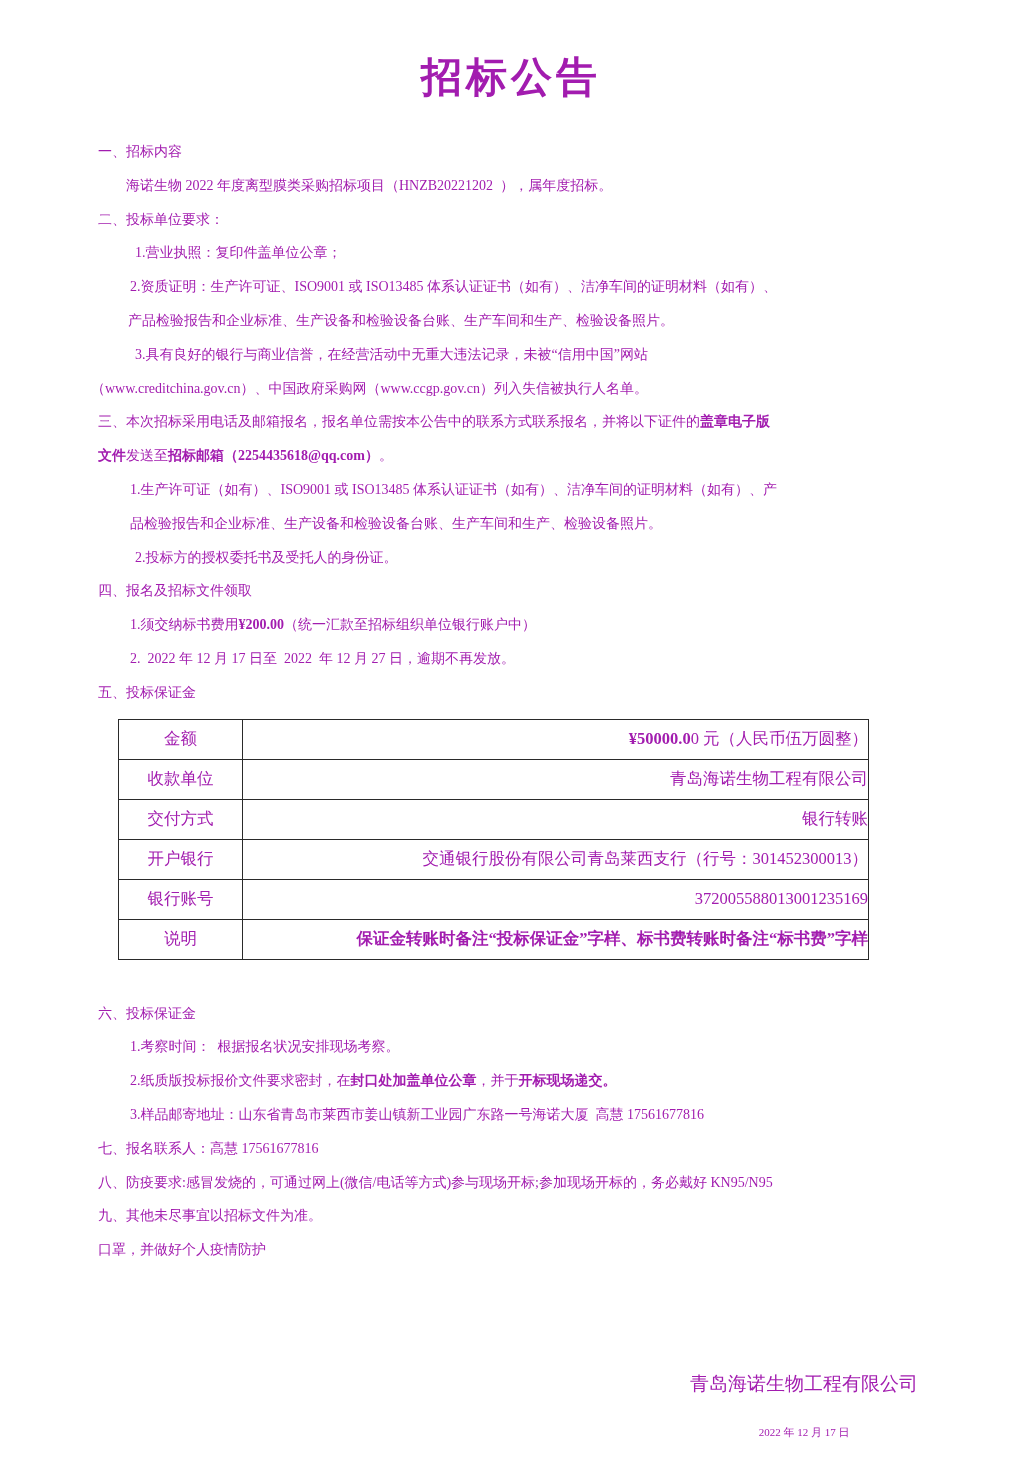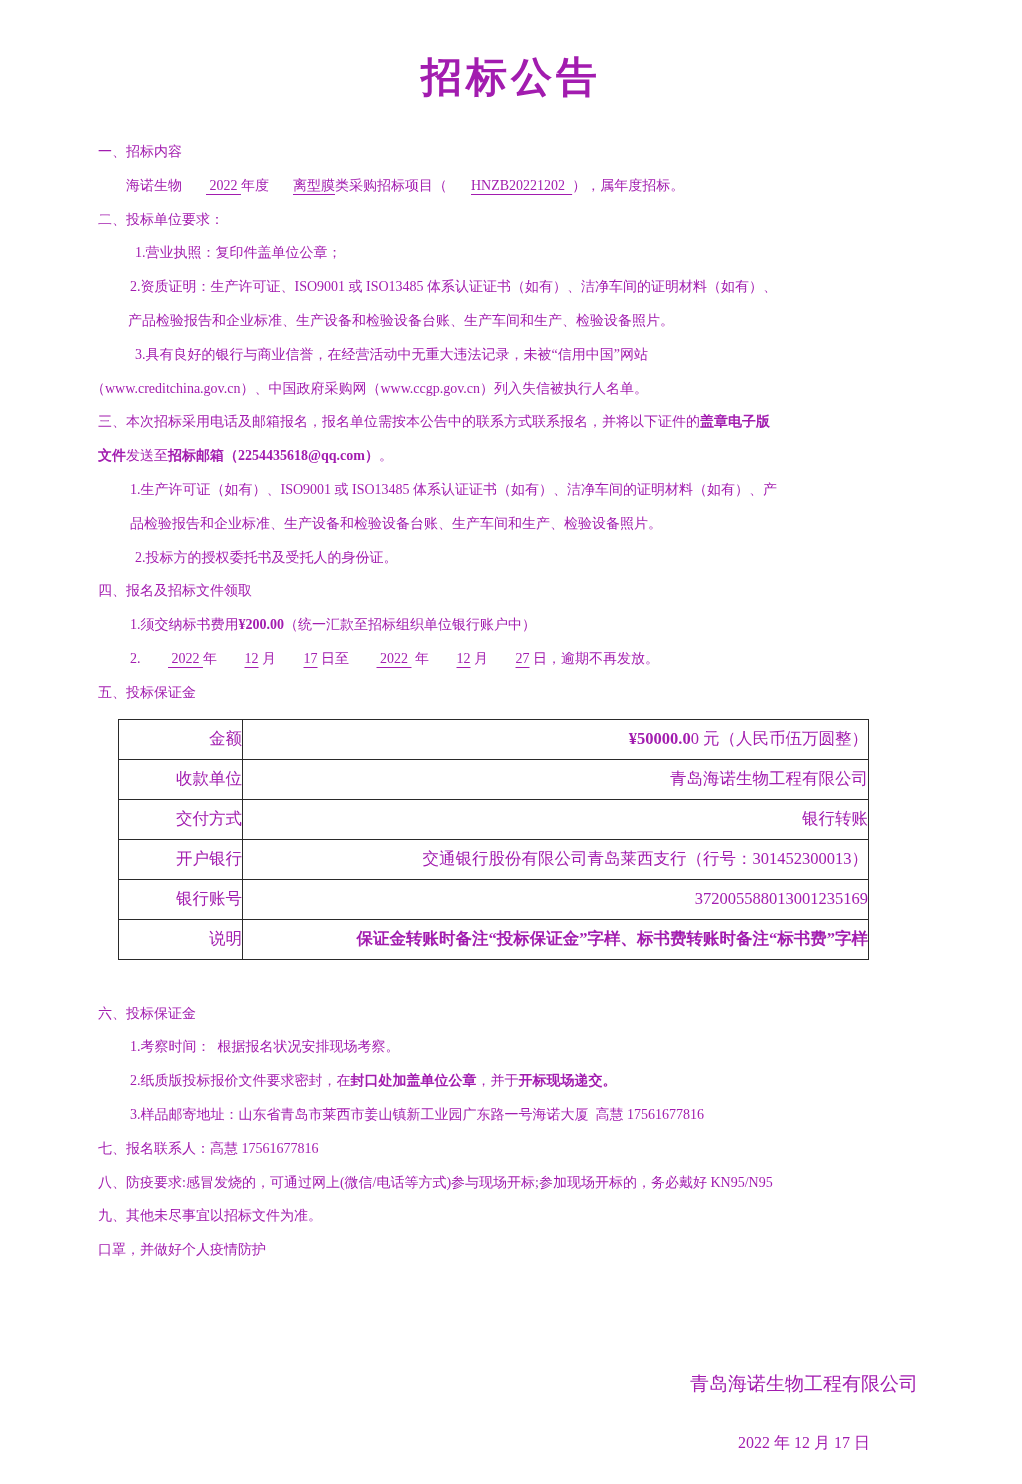--- a/index.html
+++ b/index.html
@@ -26,45 +26,45 @@
     line-height: 33.8px;
     white-space: pre;
     width: 884px;
   }
   .ind-item    { padding-left: 37px; }  
   .ind-item2   { padding-left: 32px; }  
   .ind-wrap    { padding-left: 30px; }  
   .ind-content { padding-left: 28px; }  
   .paren-line  { margin-left: -7px; }   
   .b { font-weight: 700; }
-  .u { text-decoration: underline; text-underline-offset: 4px; padding-left: 24px; }
+  .u { text-underline-offset: 4px; }
   .money-table {
     border-collapse: collapse;
     margin: 9px 0 37px 20px;
     table-layout: fixed;
   }
   .money-table td {
     border: 1.4px solid #2a2a2a;
     height: 39px;
     font-size: 16.5px;
     white-space: pre;
     vertical-align: middle;
     padding: 0;
     text-align: right;
   }
-  td.lab { width: 123px; }
+  td.lab { width: 123px; text-align: center; }
   td.val { width: 612px; padding-left: 13px; }
   .sig {
     margin-top: 104px;
     margin-left: 556px;
     width: 300px;
     text-align: center;
   }
   .sig-company { font-size: 19px; white-space: pre; }
-  .sig-date { font-size: 16px; margin-top: 36px; white-space: pre; }
+  .sig-date { font-size: 11px; margin-top: 28px; white-space: pre; }
 </style>
 </head>
 <body>
 
 <div class="page">
 
   <div class="title">招标公告</div>
 
   <div class="para">一、招标内容</div>
   <div class="para ind-content"><span>海诺生物</span><span class="u"> 2022 </span><span>年度</span><span class="u">离型膜</span><span>类采购招标项目（</span><span class="u">HNZB20221202  </span><span>），属年度招标。</span></div>

